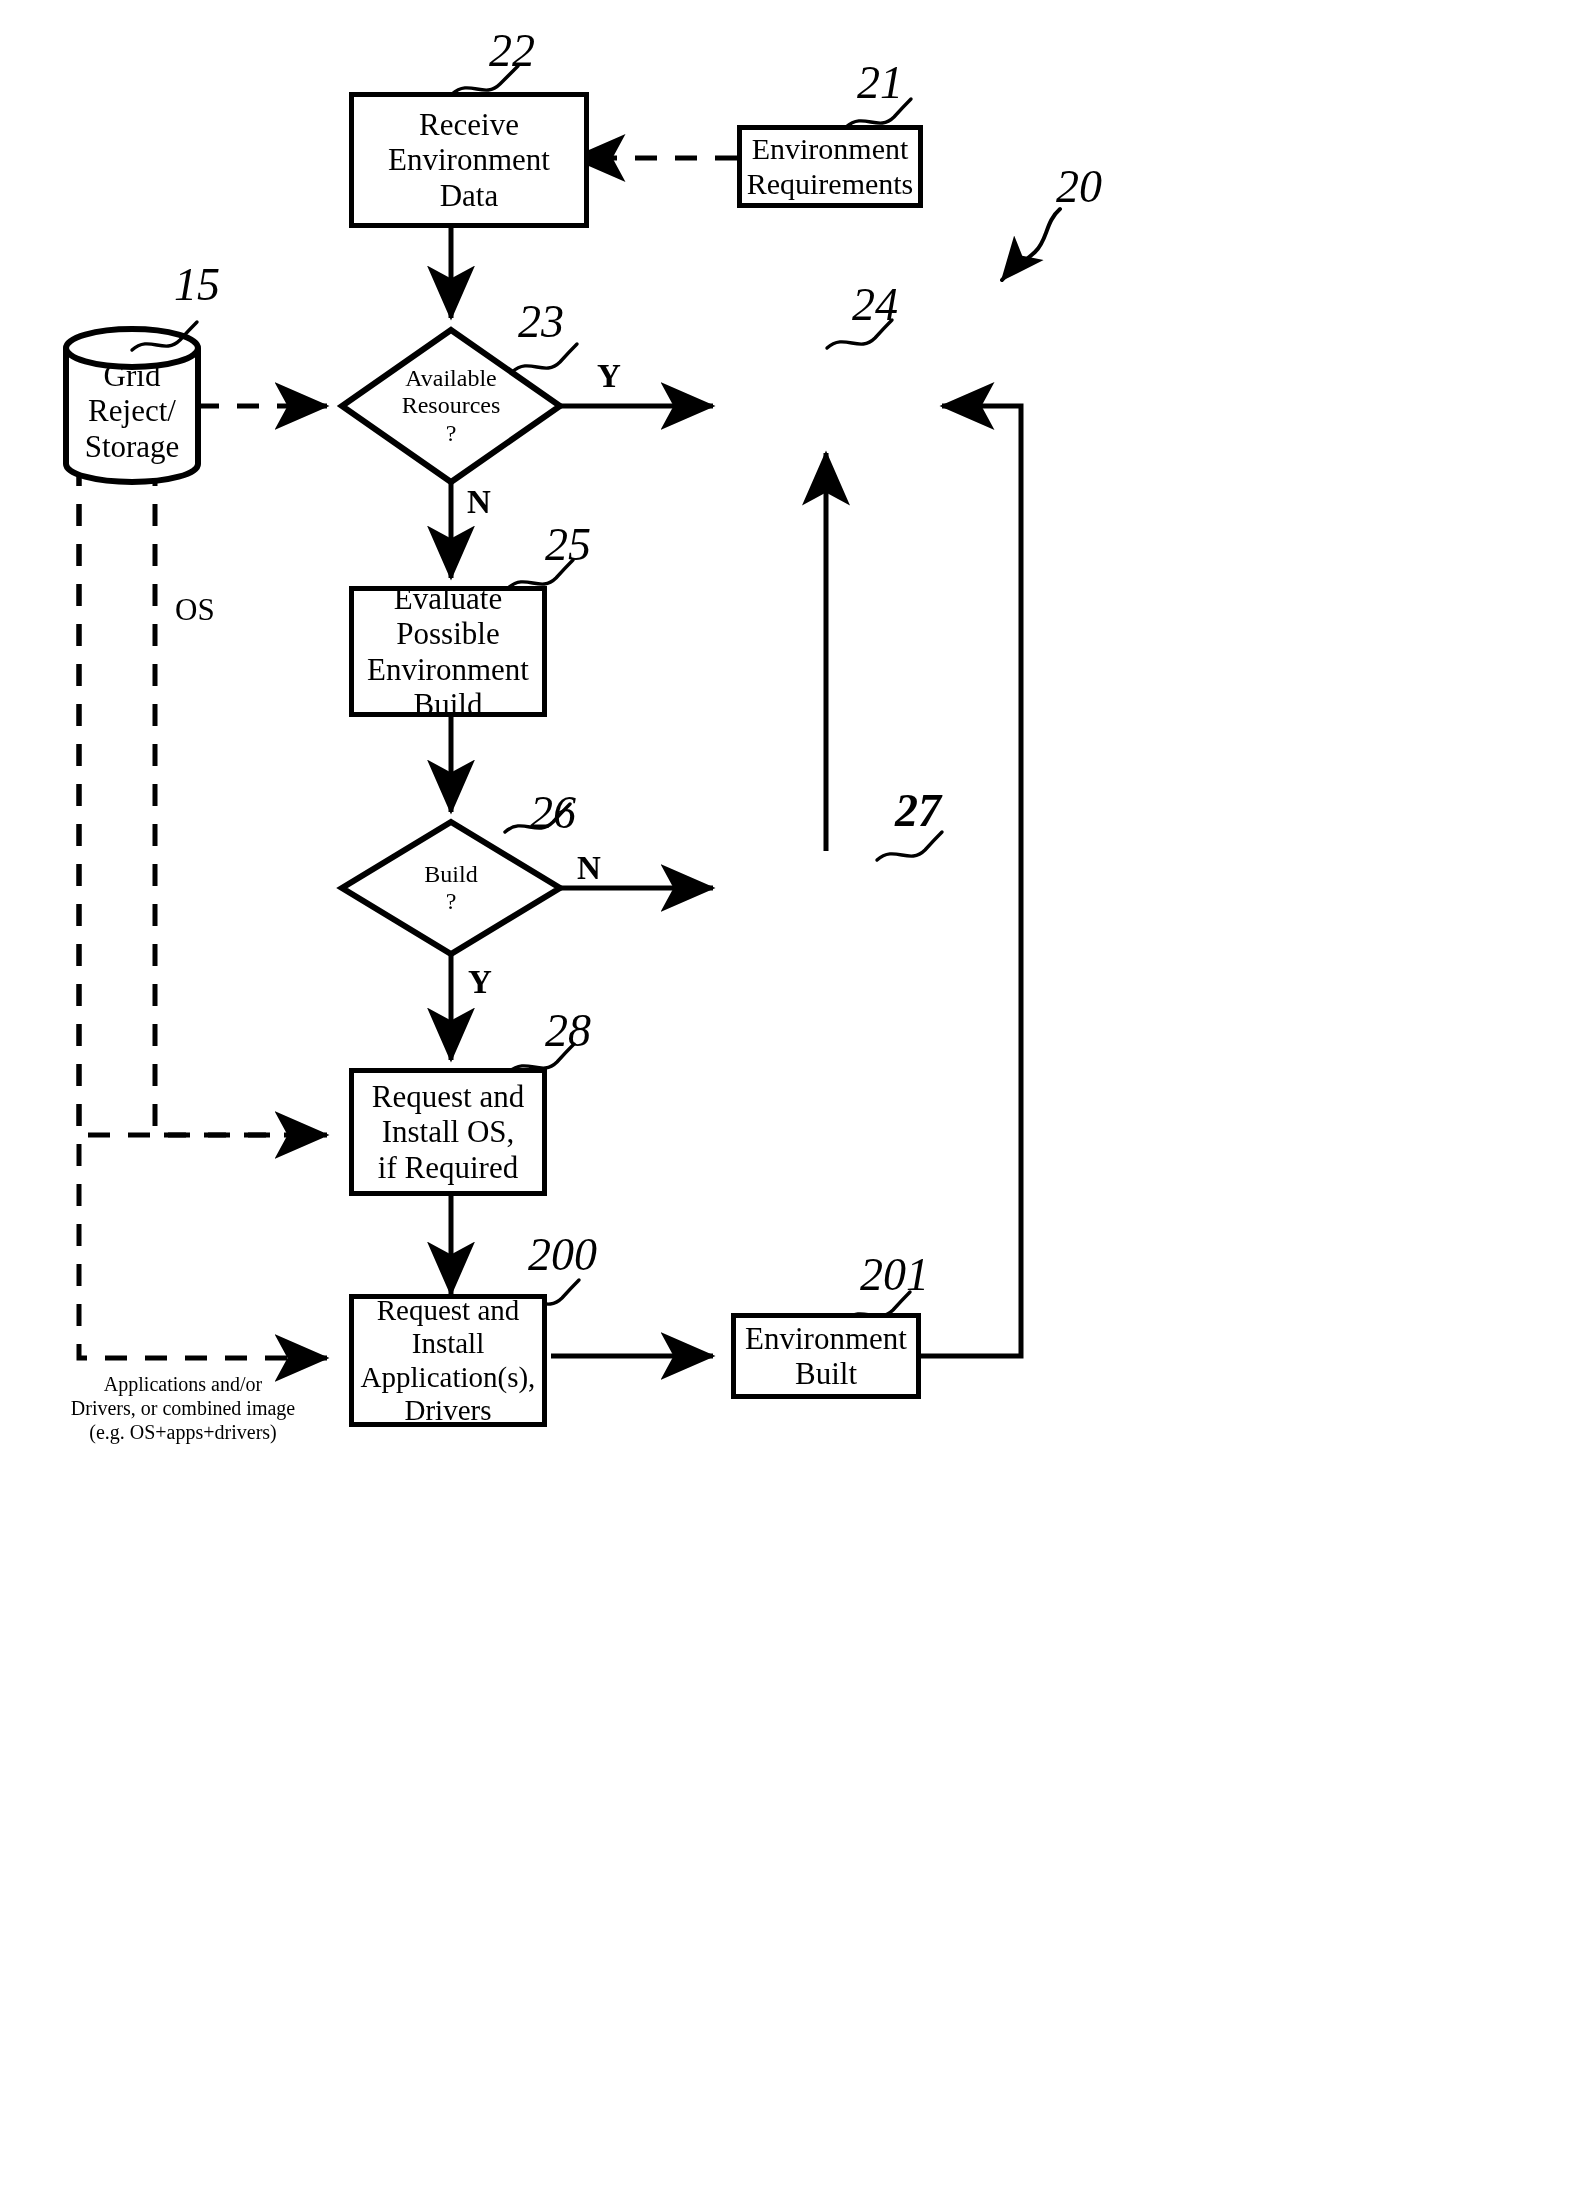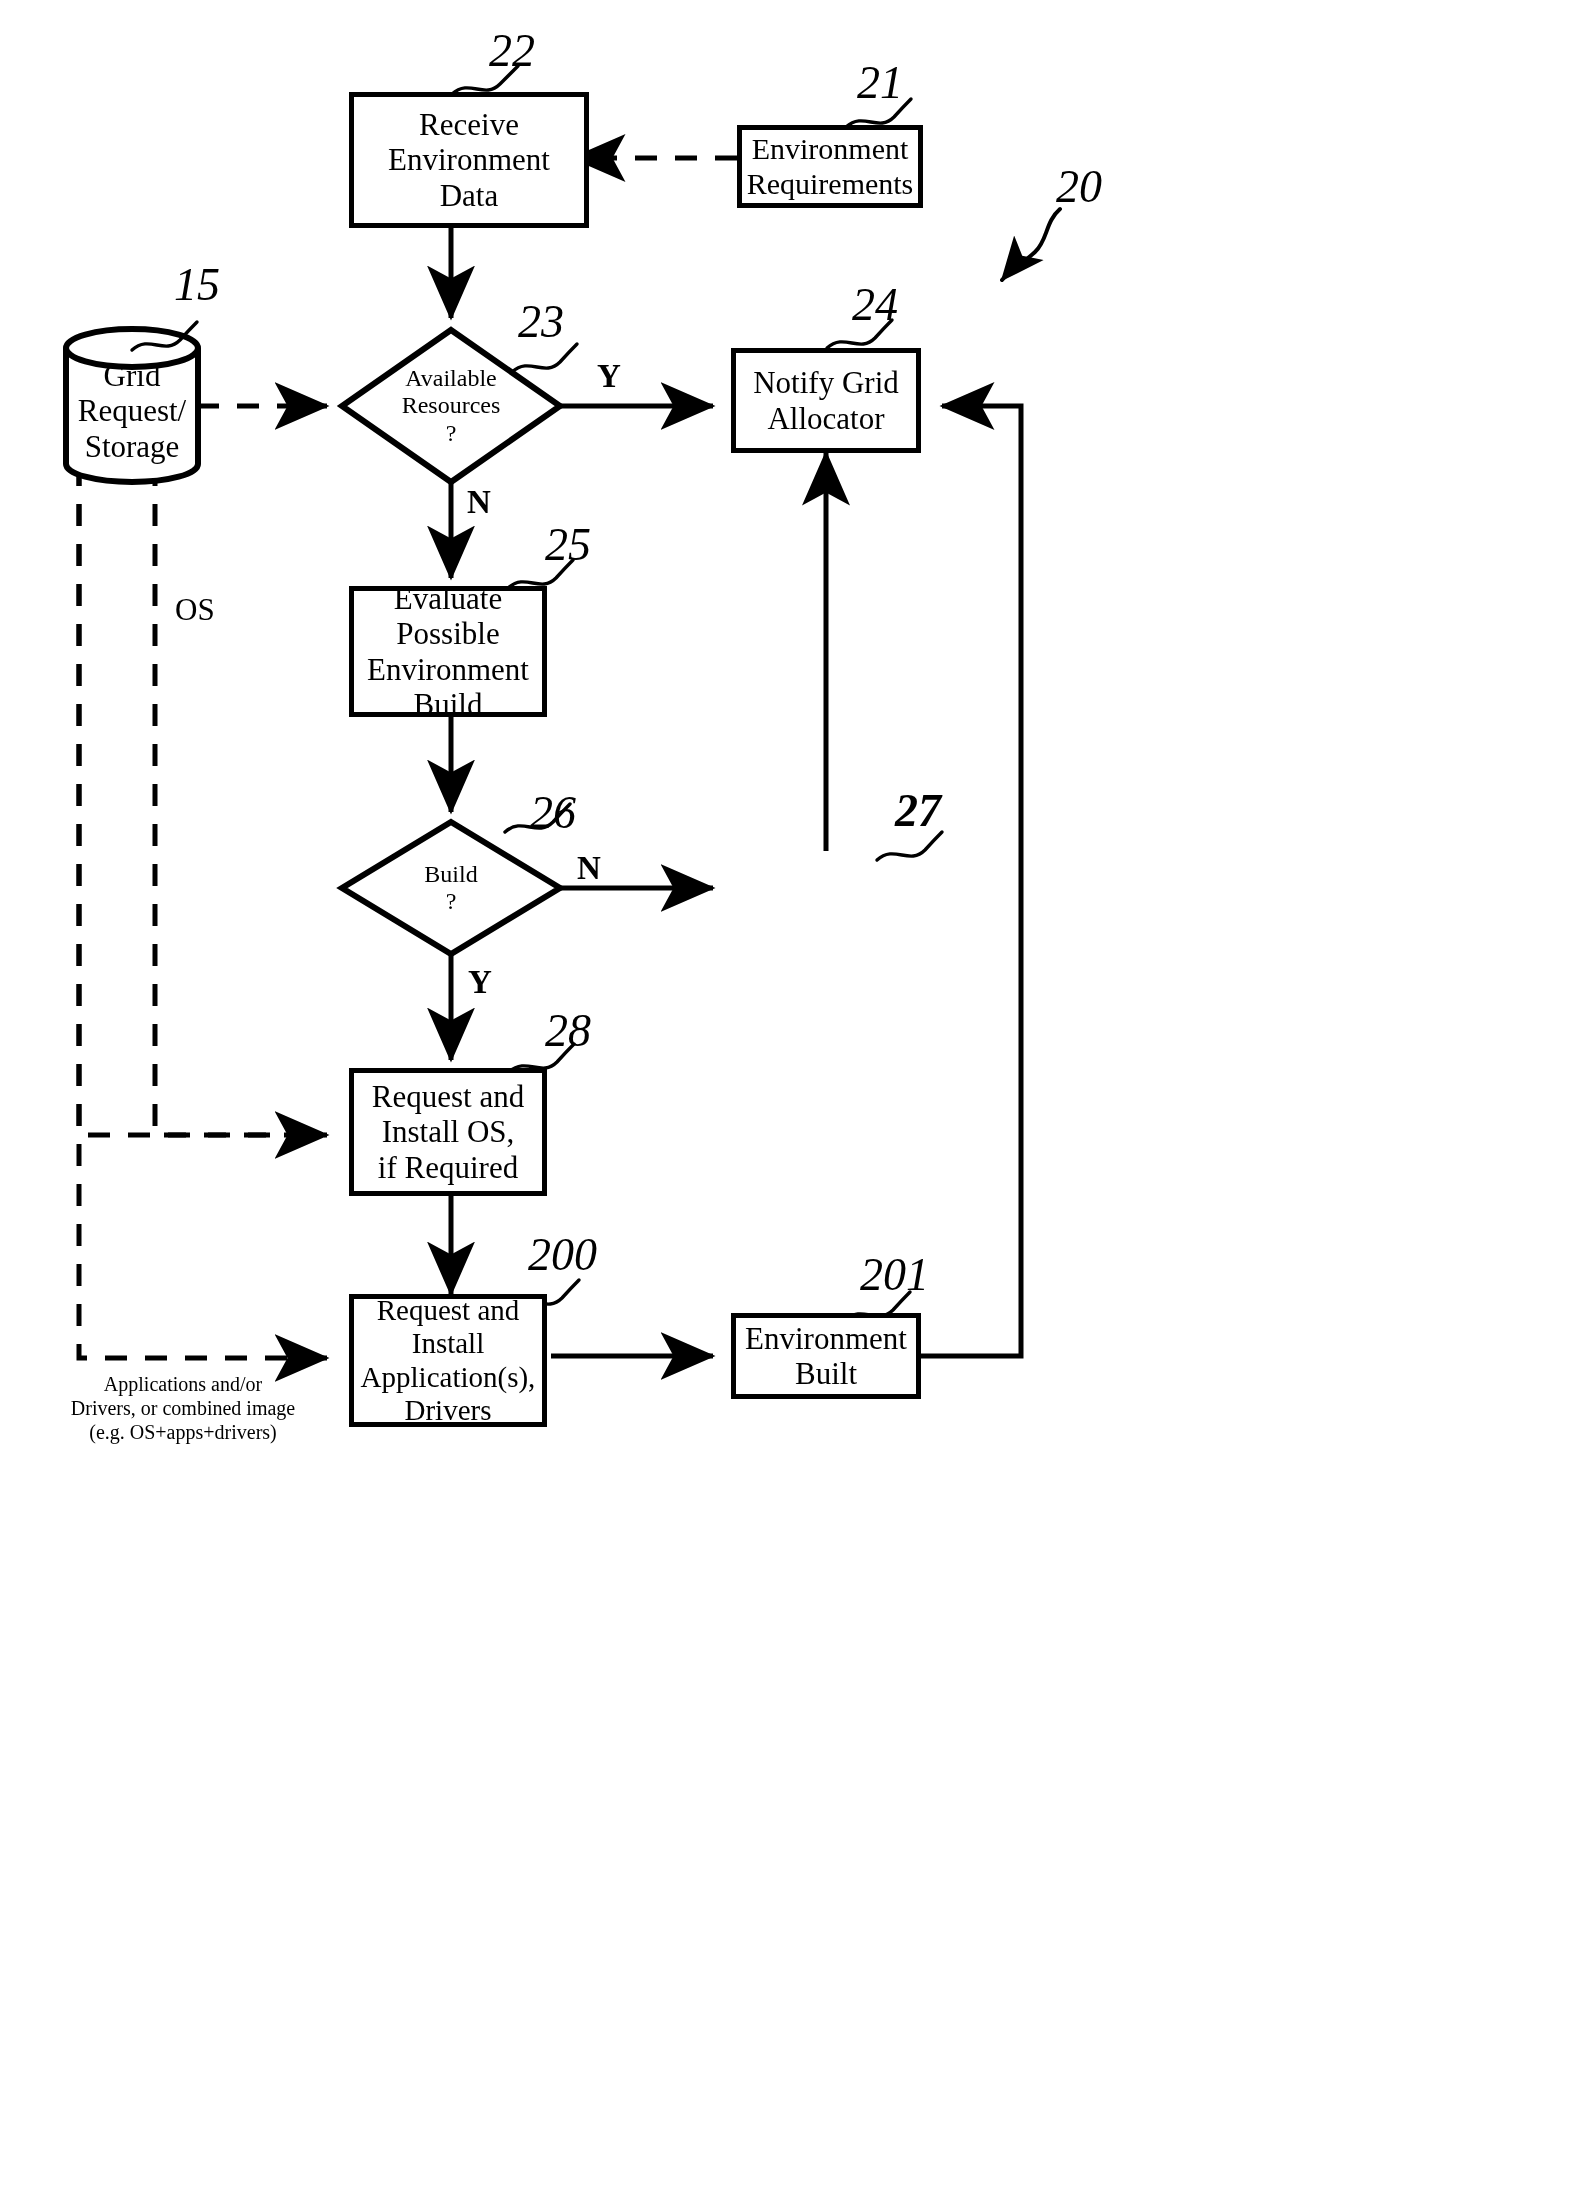--- a/index.html
+++ b/index.html
@@ -189,37 +189,33 @@
 
   <div class="node proc" style="left:737px; top:125px; width:186px; height:83px; font-size:30px;">
     <span class="txt" style="white-space:pre-line;">Environment
 Requirements</span>
   </div>
   <div class="refnum" style="left:857px; top:56px;">21</div>
 
   <div class="refnum" style="left:1056px; top:160px;">20</div>
 
   <div class="cyl-label" style="left:56px; top:358px; width:152px; white-space:pre-line;">Grid
-Request/
+Reject/
 Storage</div>
   <div class="refnum" style="left:174px; top:258px;">15</div>
 
   <div class="diamond-wrap" style="left:342px; top:330px; width:218px; height:152px;">
     <div class="diamond-label" style="white-space:pre-line;">Available
 Resources
 ?</div>
   </div>
   <div class="refnum" style="left:518px; top:295px;">23</div>
   <div class="branch" style="left:597px; top:358px;">Y</div>
   <div class="branch" style="left:467px; top:484px;">N</div>
 
-  <div class="node proc" style="left:731px; top:348px; width:190px; height:105px;">
-    <span class="txt" style="white-space:pre-line;">Notify Grid
-Allocator</span>
-  </div>
   <div class="refnum" style="left:852px; top:278px;">24</div>
 
   <div class="os-label" style="left:175px; top:592px;">OS</div>
 
   <div class="node proc" style="left:349px; top:586px; width:198px; height:131px;">
     <span class="txt" style="white-space:pre-line;">Evaluate
 Possible
 Environment
 Build</span>
   </div>

